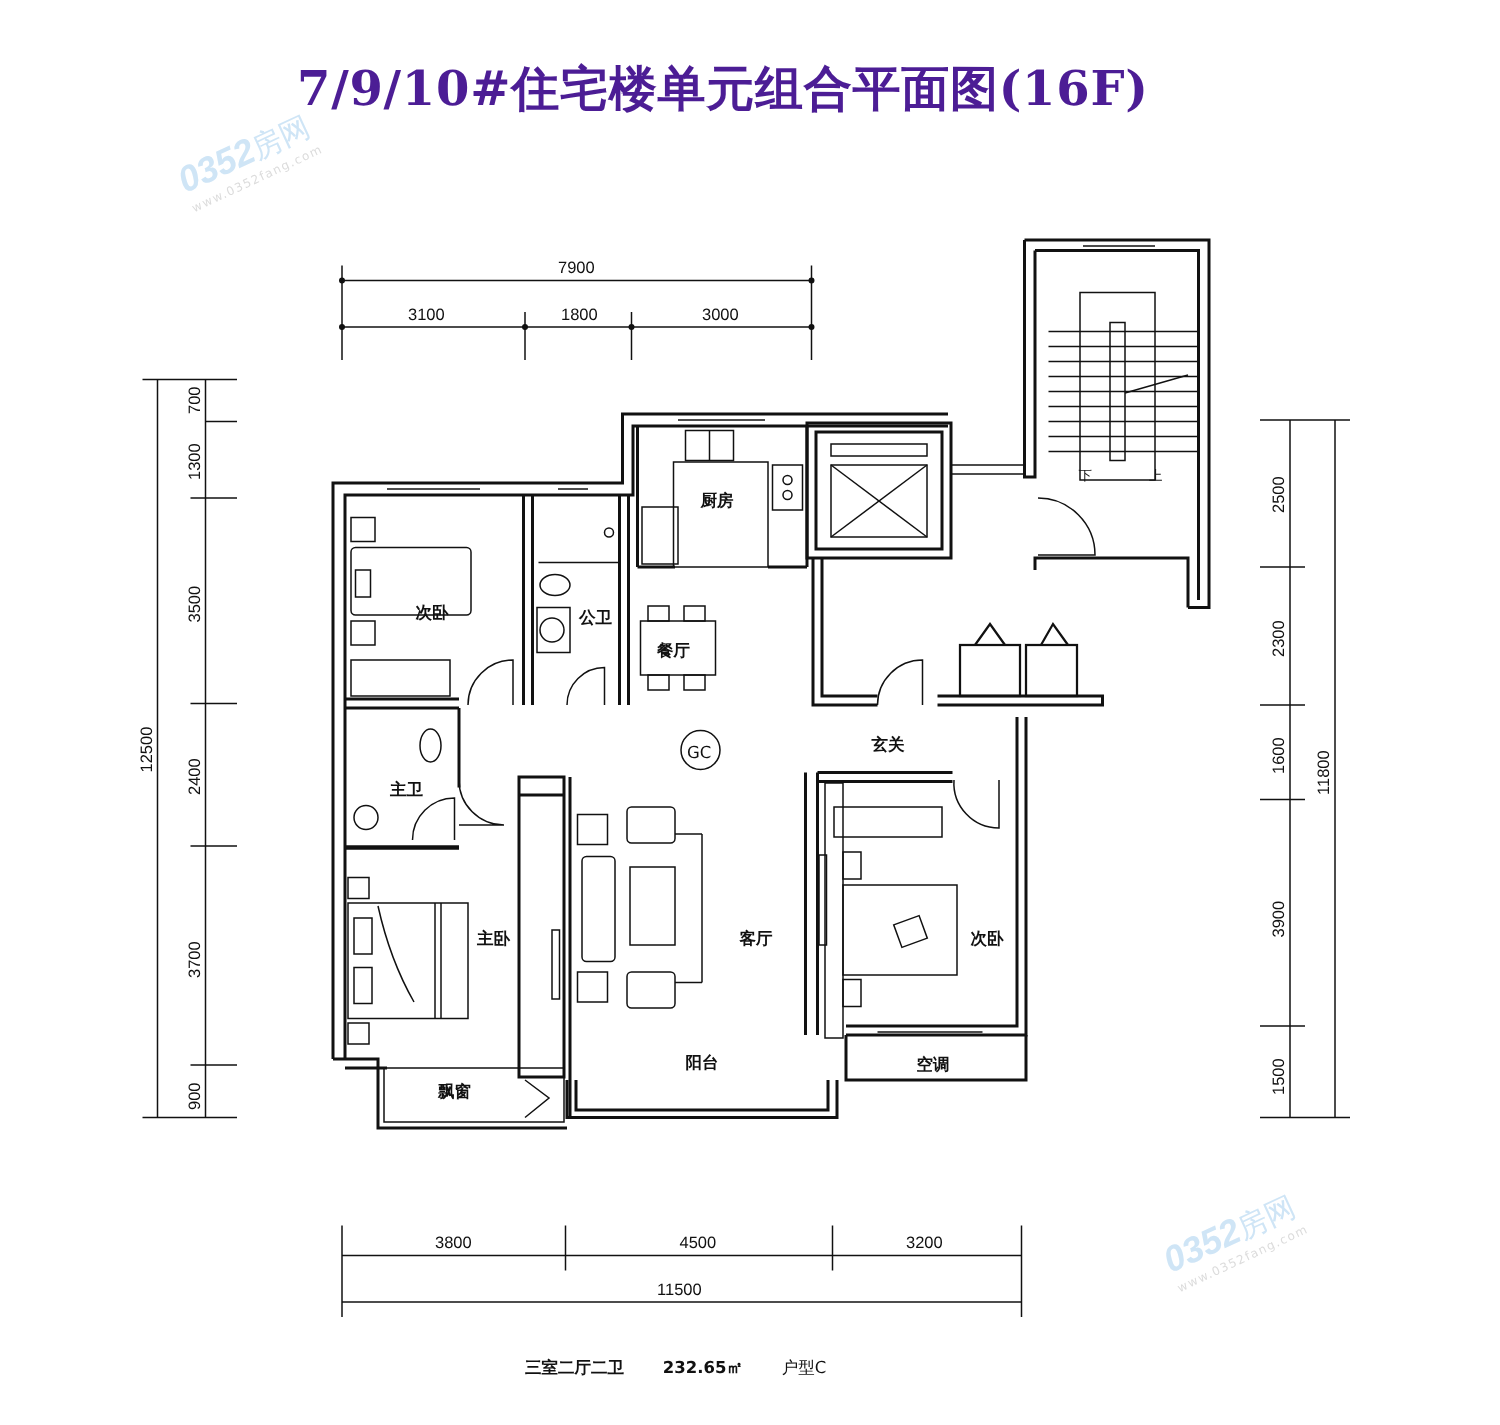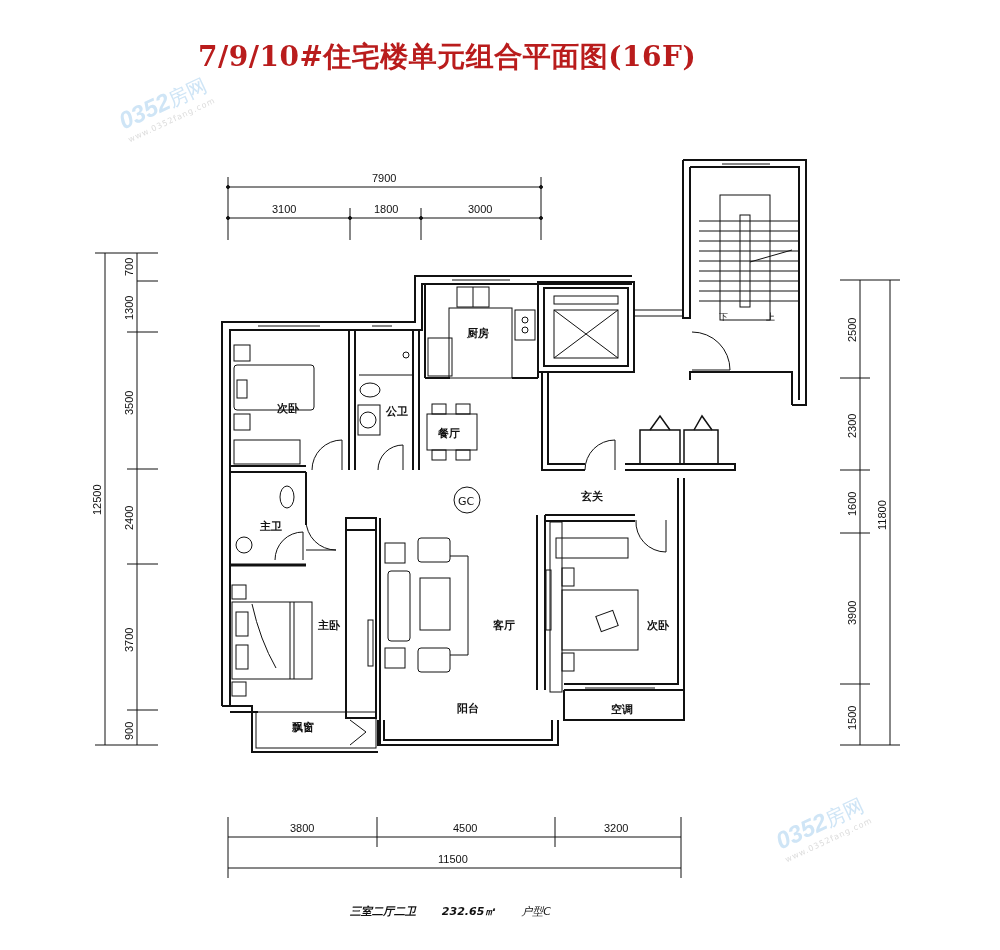--- a/index.html
+++ b/index.html
@@ -1,22 +1,22 @@
 <!DOCTYPE html>
 <html><head>
 <meta charset="utf-8">
 <style>
   html, body { margin:0; padding:0; background:#ffffff; }
   body { width:1000px; height:950px; position:relative; overflow:hidden; font-family:"DejaVu Sans", sans-serif; }
-  .title { position:absolute; left:198px; top:38px; font-family:"DejaVu Serif", serif; font-size:28px; font-weight:bold; color:#b91c1c; letter-spacing:0.5px; white-space:nowrap; }
+  .title { position:absolute; left:198px; top:38px; font-family:"DejaVu Serif", serif; font-size:32px; font-weight:bold; color:#4c1d95; letter-spacing:0.5px; white-space:nowrap; }
   .plan { position:absolute; left:0; top:0; }
   .dimtxt { font-family:"Liberation Sans", sans-serif; font-size:11px; fill:#111; }
   .room { font-family:"DejaVu Sans", sans-serif; font-size:11px; font-weight:bold; fill:#111; }
   .summary { position:absolute; left:350px; top:904px; font-size:11px; font-weight:bold; color:#111; white-space:nowrap; }
-  .summary span { margin-right:22px;font-style:italic; }
+  .summary span { margin-right:22px; }
   .summary .ut { font-weight:normal; }
   .wm { position:absolute; pointer-events:none; }
   .wm .num { font-family:"Liberation Sans", sans-serif; font-size:24px; color:#cfe5f6; font-style:italic; font-weight:bold; }
   .wm .cn { font-size:20px; color:#cfe5f6; }
   .wm .url { font-size:8px; color:#dcdcdc; display:block; letter-spacing:1px; }
 </style>
 </head>
 <body>
 
 <div class="title">7/9/10#住宅楼单元组合平面图(16F)</div>

